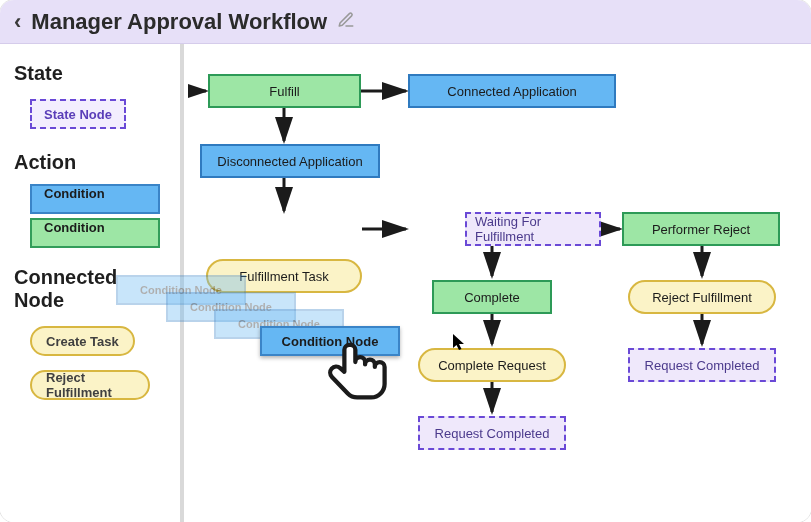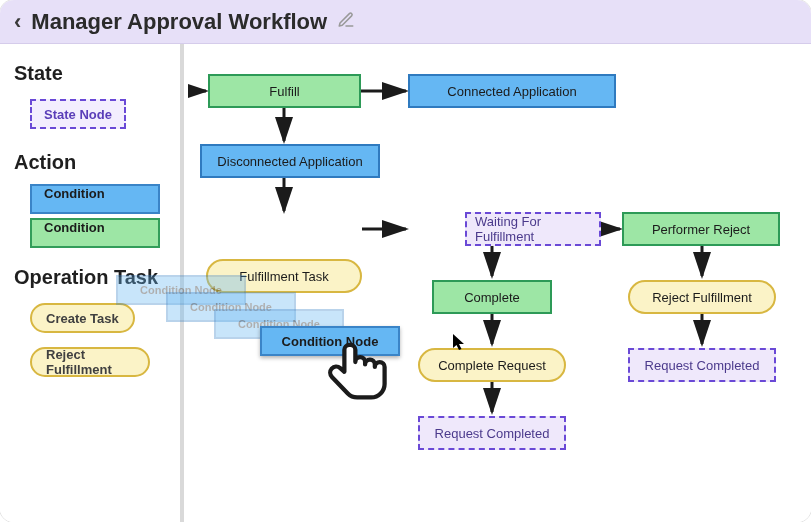--- a/index.html
+++ b/index.html
@@ -47,21 +47,21 @@
   <div class="body">
 
     <div class="sidebar">
       <div class="section-label">State</div>
       <div class="palette-item state-template">State Node</div>
 
       <div class="section-label">Action</div>
       <div class="palette-item action-cond-blue" style="display:block;width:130px;">Condition</div>
       <div class="palette-item action-cond-green" style="display:block;width:130px;">Condition</div>
 
-      <div class="section-label">Operation Task</div>
+      <div class="section-label">Connected Node</div>
       <div class="palette-item op-pill">Create Task</div>
       <div style="height:6px;"></div>
       <div class="palette-item op-pill">Reject Fulfillment</div>
     </div>
 
     <div class="canvas">
       <svg class="arrows" viewBox="0 0 623 478">
         <defs>
           <marker id="ah" markerWidth="10" markerHeight="10" refX="8" refY="3" orient="auto">
             <path d="M0,0 L0,6 L9,3 z" fill="#1b1b1b"></path>

